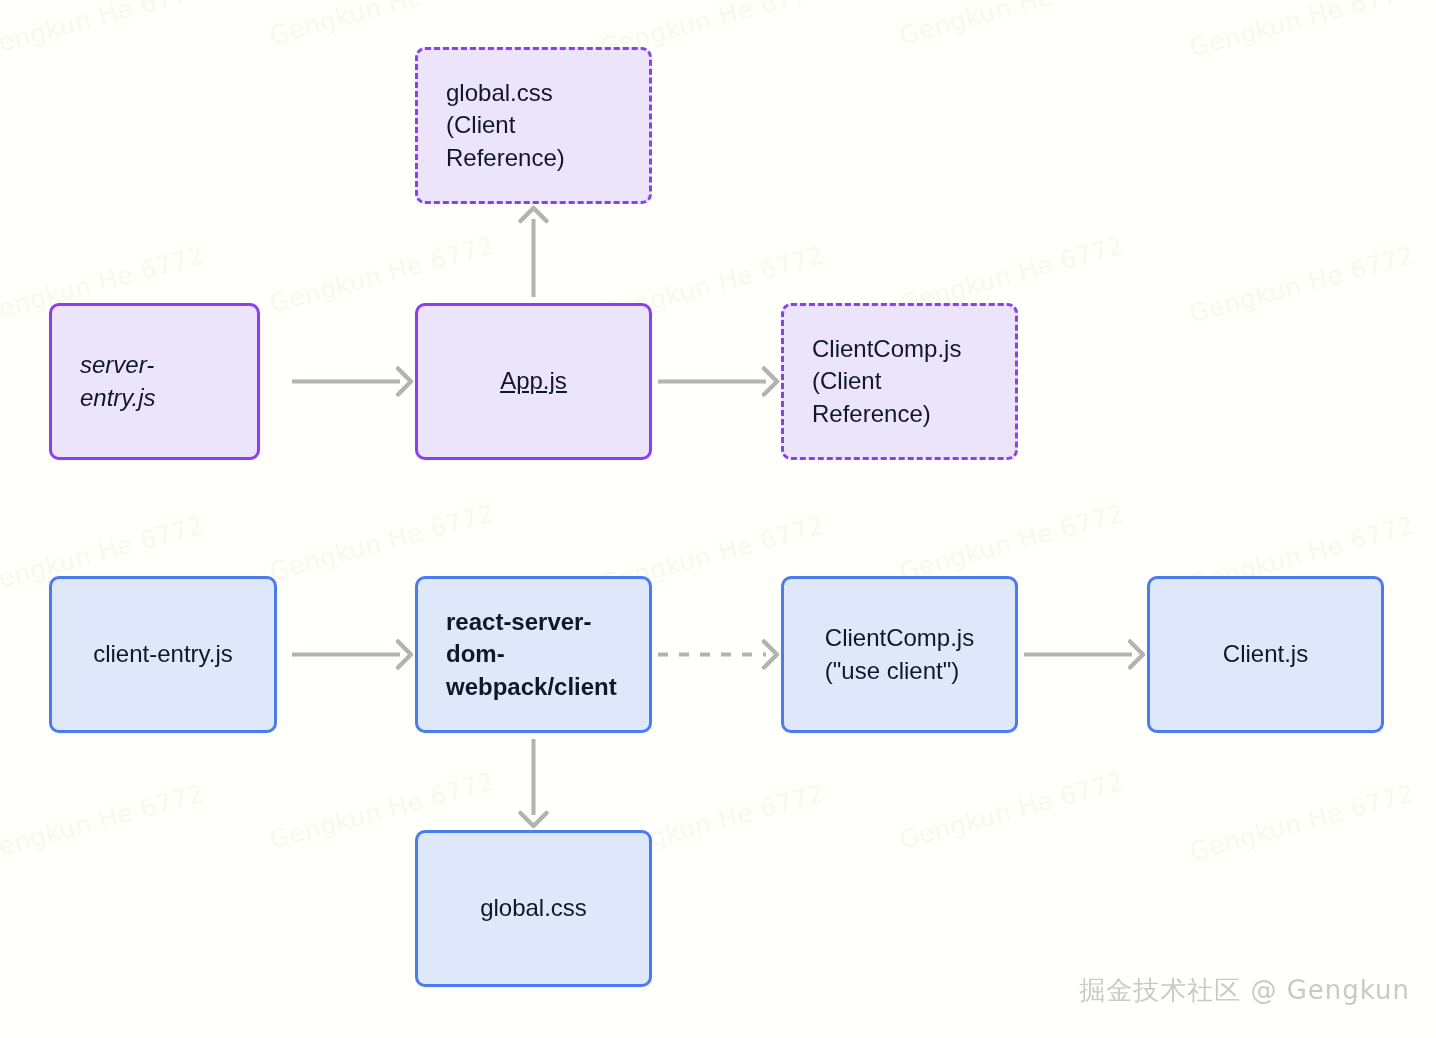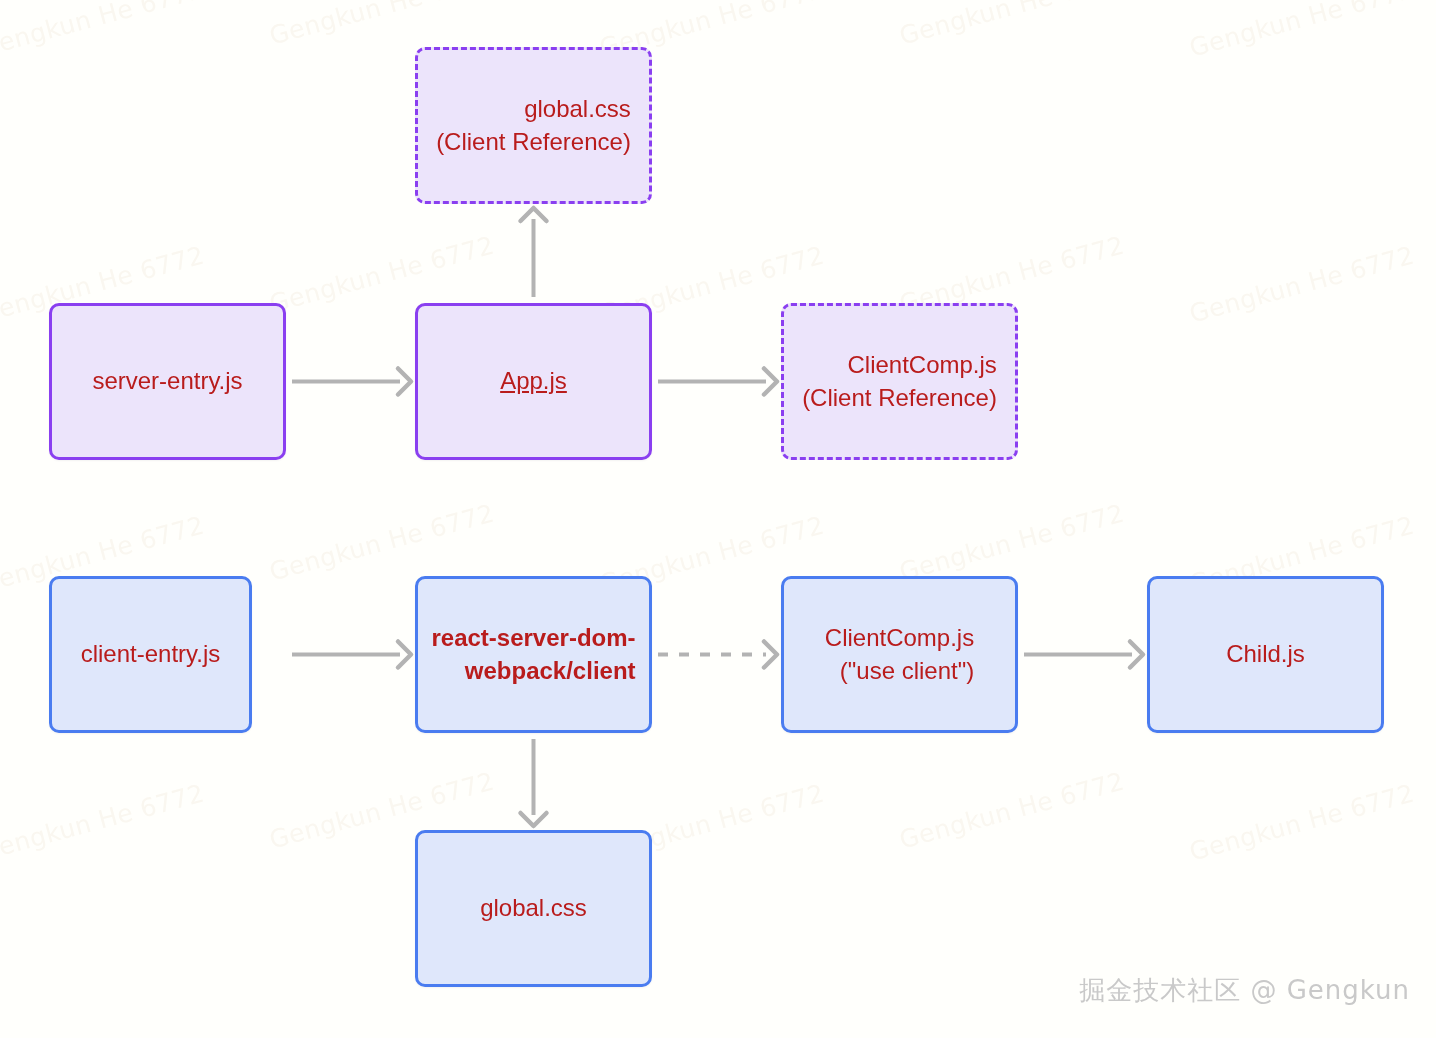--- a/index.html
+++ b/index.html
@@ -51,25 +51,25 @@
   }
 
   .node {
     position: absolute;
     z-index: 2;
     box-sizing: border-box;
     border-radius: 10px;
     display: flex;
     align-items: center;
     justify-content: center;
-    text-align: right;
+    text-align: left;
     line-height: 1.34;
     font-size: 24px;
-    color: #b91c1c;
-    padding: 6px 12px;
+    color: #0f172a;
+    padding: 6px 28px;
     box-shadow: 0 1px 2px rgba(60,50,90,0.06);
   }
   .node .node-label {
     white-space: pre-line;
   }
 
   .node.purple {
     background: #ece4fb;
     border: 3px solid #8a3ff0;
   }
@@ -152,43 +152,43 @@
       <g>
         <line x1="533.5" y1="739" x2="533.5" y2="815" stroke="#b3b3b3" stroke-width="4" stroke-linecap="butt"></line>
         <polyline points="520.5,813 533.5,826 546.5,813" fill="none" stroke="#b3b3b3" stroke-width="4.5" stroke-linecap="round" stroke-linejoin="round"></polyline>
       </g>
     </svg>
   <div id="node-layer">
       <div class="node purple dashed" style="left: 415px; top: 47px; width: 237px; height: 157px;">
         <span class="node-label">global.css
 (Client Reference)</span>
       </div>
-      <div class="node purple" style="left: 49px; top: 303px; width: 237px; height: 157px;">
+      <div class="node purple" style="left: 49px; top: 303px; width: 211px; height: 157px; font-style: italic;">
         <span class="node-label">server-entry.js</span>
       </div>
       <div class="node purple" style="left: 415px; top: 303px; width: 237px; height: 157px; text-decoration: underline;">
         <span class="node-label">App.js</span>
       </div>
       <div class="node purple dashed" style="left: 781px; top: 303px; width: 237px; height: 157px;">
         <span class="node-label">ClientComp.js
 (Client Reference)</span>
       </div>
-      <div class="node blue" style="left: 49px; top: 576px; width: 203px; height: 157px;">
+      <div class="node blue" style="left: 49px; top: 576px; width: 228px; height: 157px;">
         <span class="node-label">client-entry.js</span>
       </div>
       <div class="node blue" style="left: 415px; top: 576px; width: 237px; height: 157px; font-weight: bold;">
         <span class="node-label">react-server-dom-
 webpack/client</span>
       </div>
       <div class="node blue" style="left: 781px; top: 576px; width: 237px; height: 157px;">
         <span class="node-label">ClientComp.js
 ("use client")</span>
       </div>
       <div class="node blue" style="left: 1147px; top: 576px; width: 237px; height: 157px;">
-        <span class="node-label">Child.js</span>
+        <span class="node-label">Client.js</span>
       </div>
       <div class="node blue" style="left: 415px; top: 830px; width: 237px; height: 157px;">
         <span class="node-label">global.css</span>
       </div>
     </div>
 </div>
 
 <div id="credit">掘金技术社区 @ Gengkun</div>
 
 </body></html>

